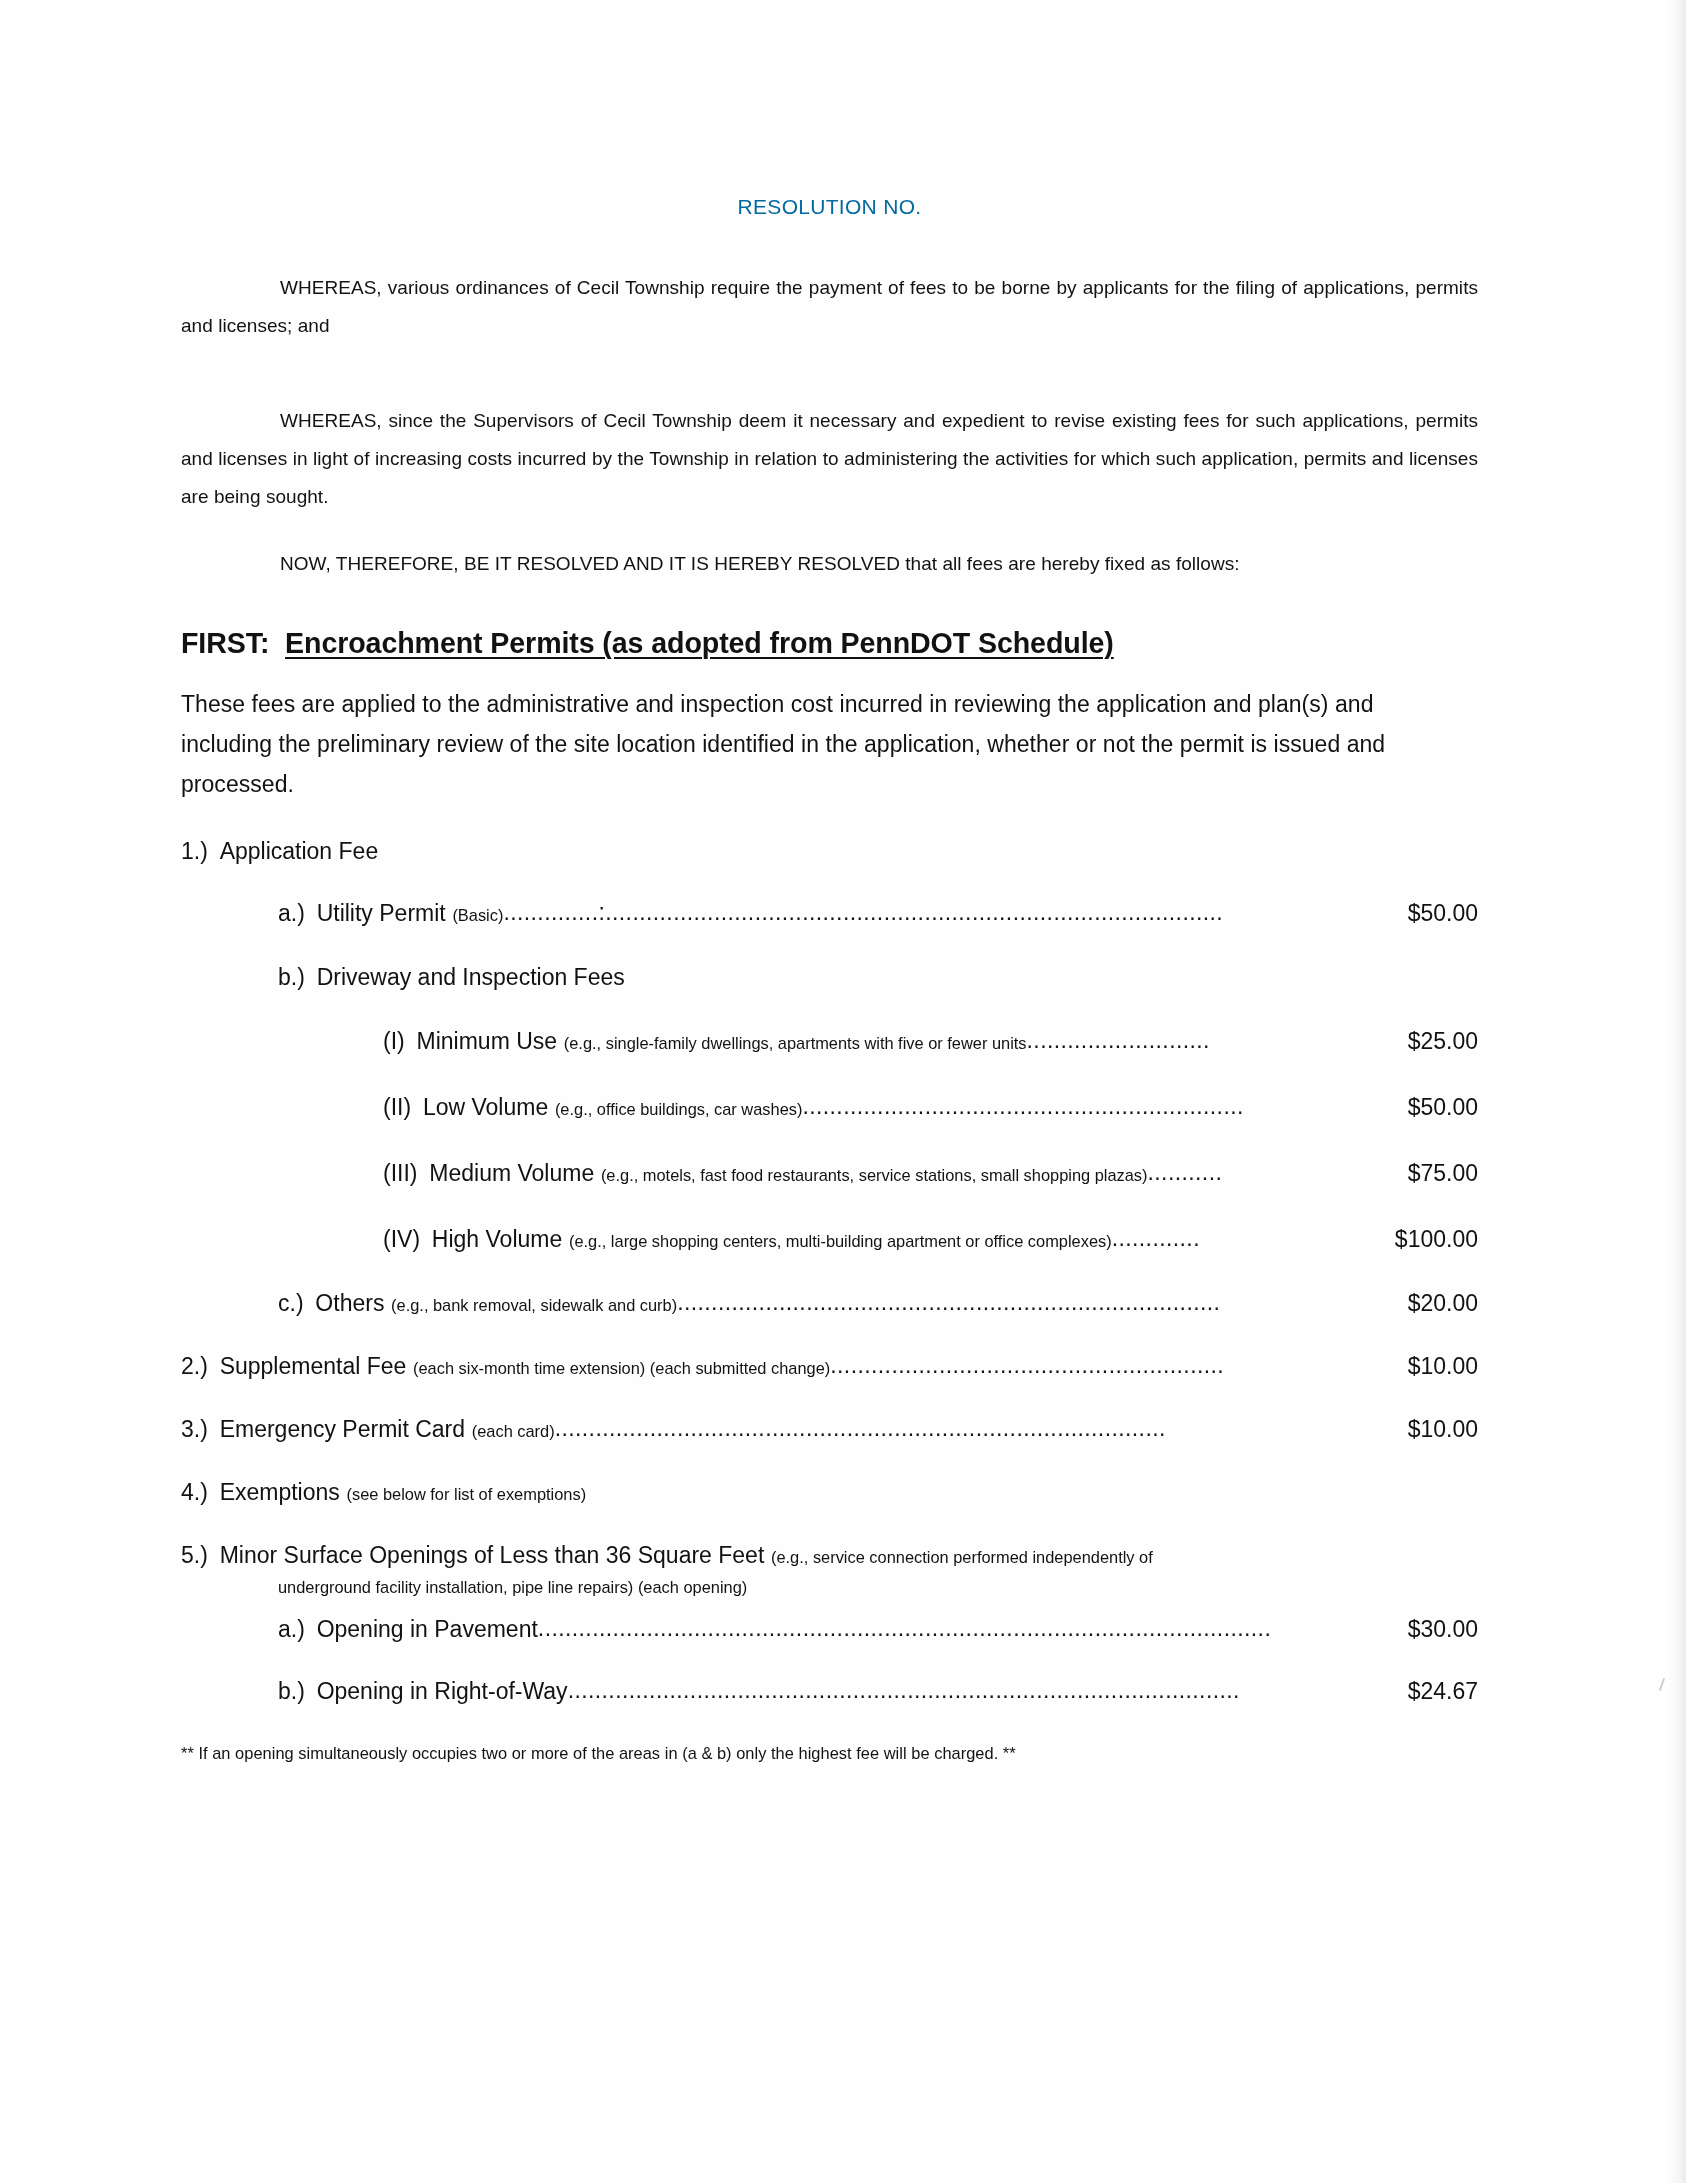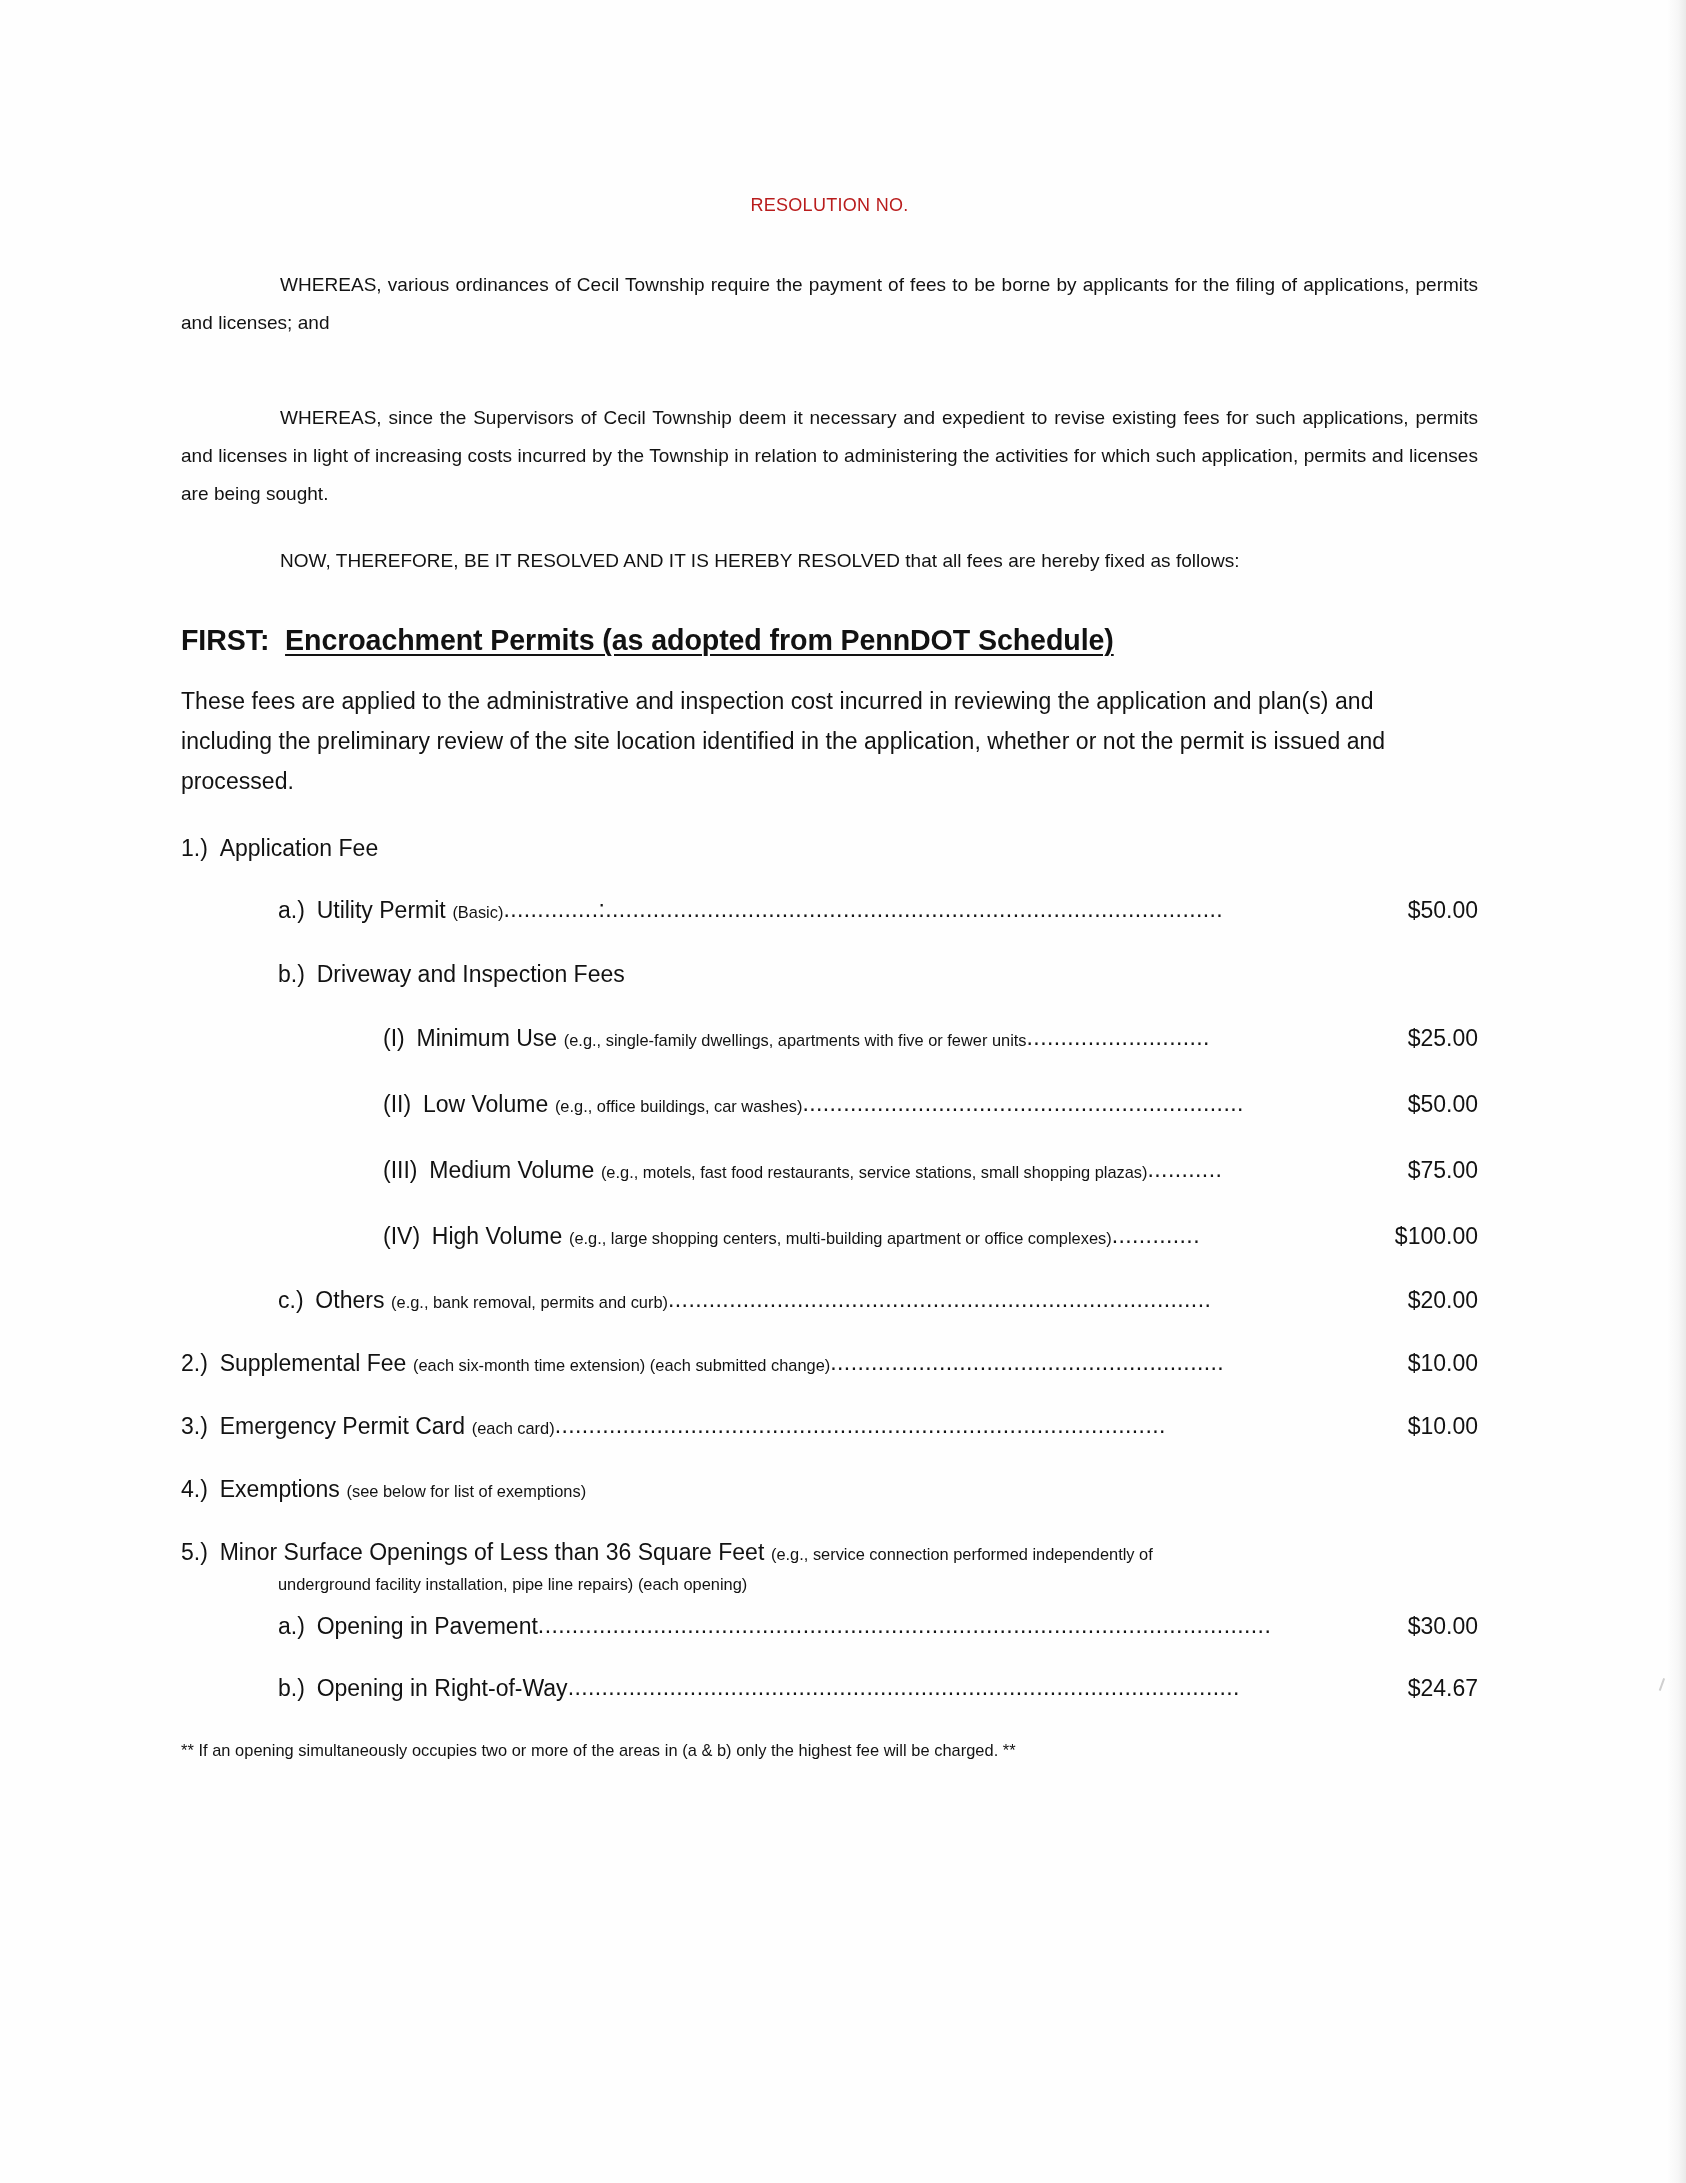--- a/index.html
+++ b/index.html
@@ -44,24 +44,24 @@
 
   #content {
     position: absolute;
     left: 181px;
     top: 0;
     width: 1297px;
   }
 
   .doc-title {
     text-align: center;
-    font-size: 18px;
+    font-size: 21px;
     letter-spacing: 0.3px;
     margin-top: 195px;
-    color: #b91c1c;
+    color: #0369a1;
   }
 
   .preamble {
     margin-top: 31px;
     font-size: 23px;
     line-height: 37px;
     text-align: justify;
     letter-spacing: 0.1px;
   }
 
@@ -234,21 +234,21 @@
         <span class="marker">(IV)</span>
         <span class="fee-label">High Volume</span>
         <span class="paren">(e.g., large shopping centers, multi-building apartment or office complexes)</span>
         <span class="leader">.............</span>
         <span class="amount">$100.00</span>
       </div>
 
       <div class="fee-row lvl2">
         <span class="marker">c.)</span>
         <span class="fee-label">Others</span>
-        <span class="paren">(e.g., bank removal, permits and curb)</span>
+        <span class="paren">(e.g., bank removal, sidewalk and curb)</span>
         <span class="leader">................................................................................</span>
         <span class="amount">$20.00</span>
       </div>
 
       <div class="fee-row lvl1">
         <span class="marker">2.)</span>
         <span class="fee-label">Supplemental Fee</span>
         <span class="paren">(each six-month time extension) (each submitted change)</span>
         <span class="leader">..........................................................</span>
         <span class="amount">$10.00</span>

